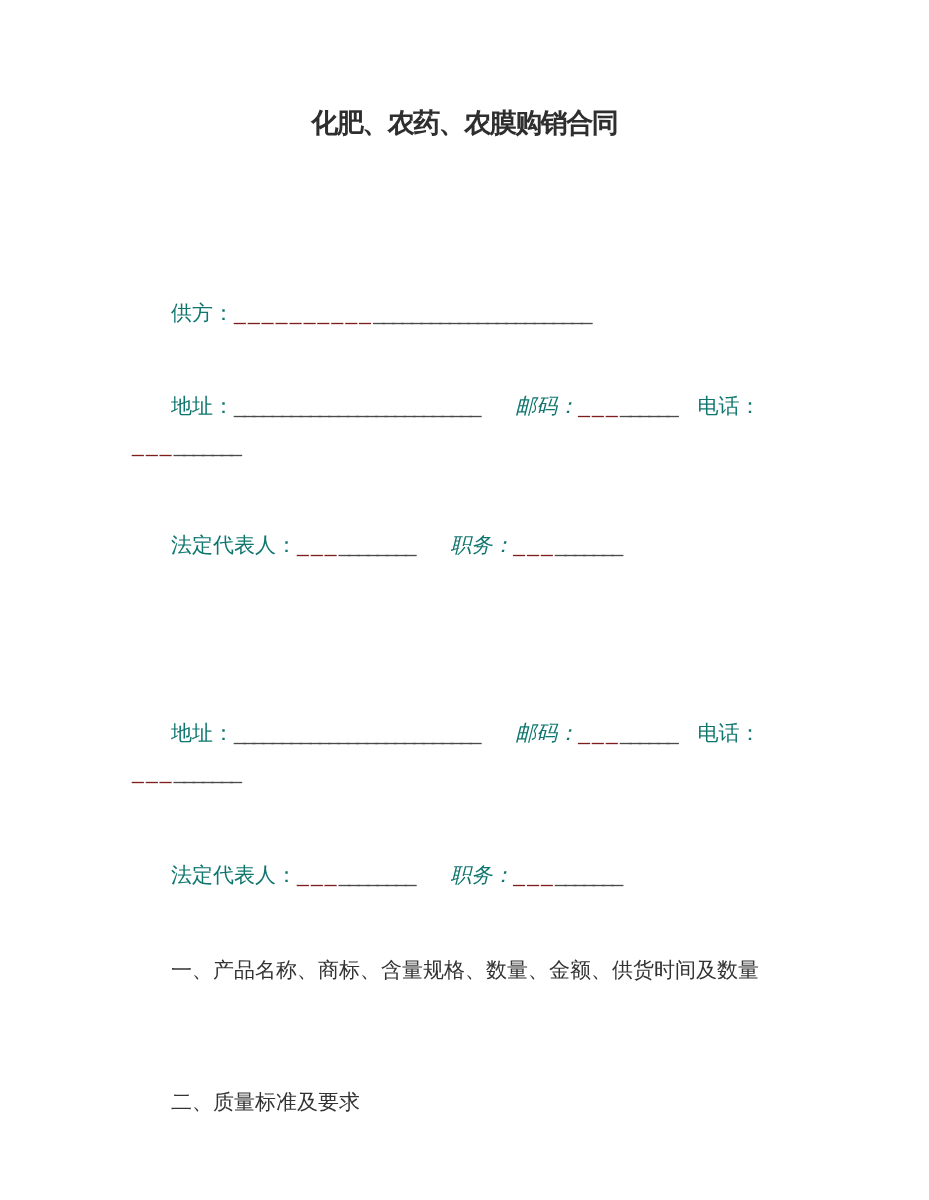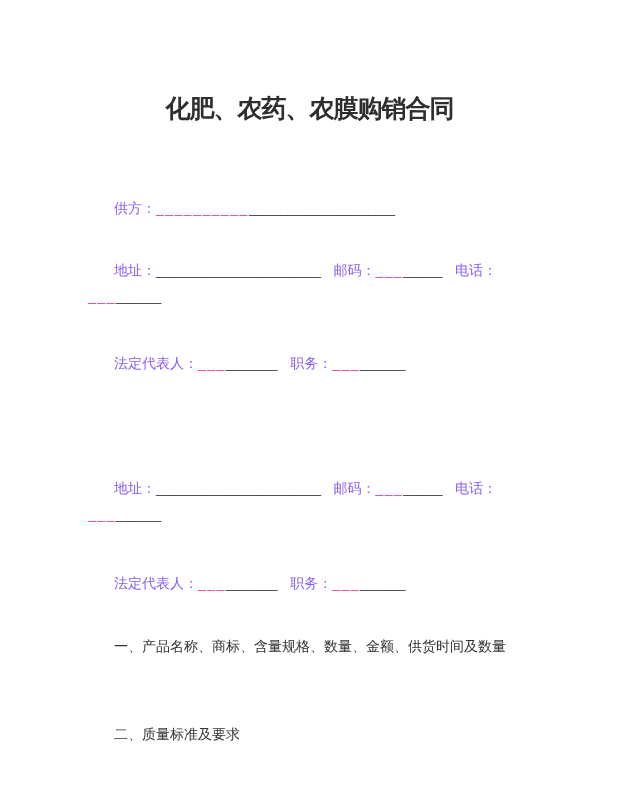--- a/index.html
+++ b/index.html
@@ -9,43 +9,43 @@
     height: 800px;
     margin: 0 auto;
     background: #ffffff;
     font-family: "Liberation Sans", sans-serif;
     font-size: 14px;
     color: #3a3a3a;
     overflow: hidden;
   }
   .title {
     position: absolute;
-    top: 92px;
+    top: 70px;
     left: 0;
     width: 100%;
     margin: 0;
     text-align: center;
     font-family: "Liberation Serif", "DejaVu Serif", serif;
     font-weight: bold;
-    font-size: 25px;
+    font-size: 18px;
     letter-spacing: -1px;
     color: #2e2e2e;
   }
   .line {
     position: absolute;
     left: 114px;
     white-space: nowrap;
     line-height: 1.15;
   }
   .line.cont { left: 88px; }
-  .lbl { color: #8b5cf6; }
-  .gap  { margin-left: 14px; }
+  .lbl { color: #0f766e; }
+  .gap  { margin-left: 24px; font-style: italic; }
   .gap2 { margin-left: 14px; text-align: center; }
   
-  .dash { letter-spacing: 1.5px; color: #ec4899; }
+  .dash { letter-spacing: 1.5px; color: #7f1d1d; }
   
   .solid { letter-spacing: -1.5px; color: #4a4a4a; text-align: center; }
   .heading { color: #333333; }
 </style>
 </head>
 <body>
 
 <div class="page">
 
   <h1 class="title">化肥、农药、农膜购销合同</h1>

